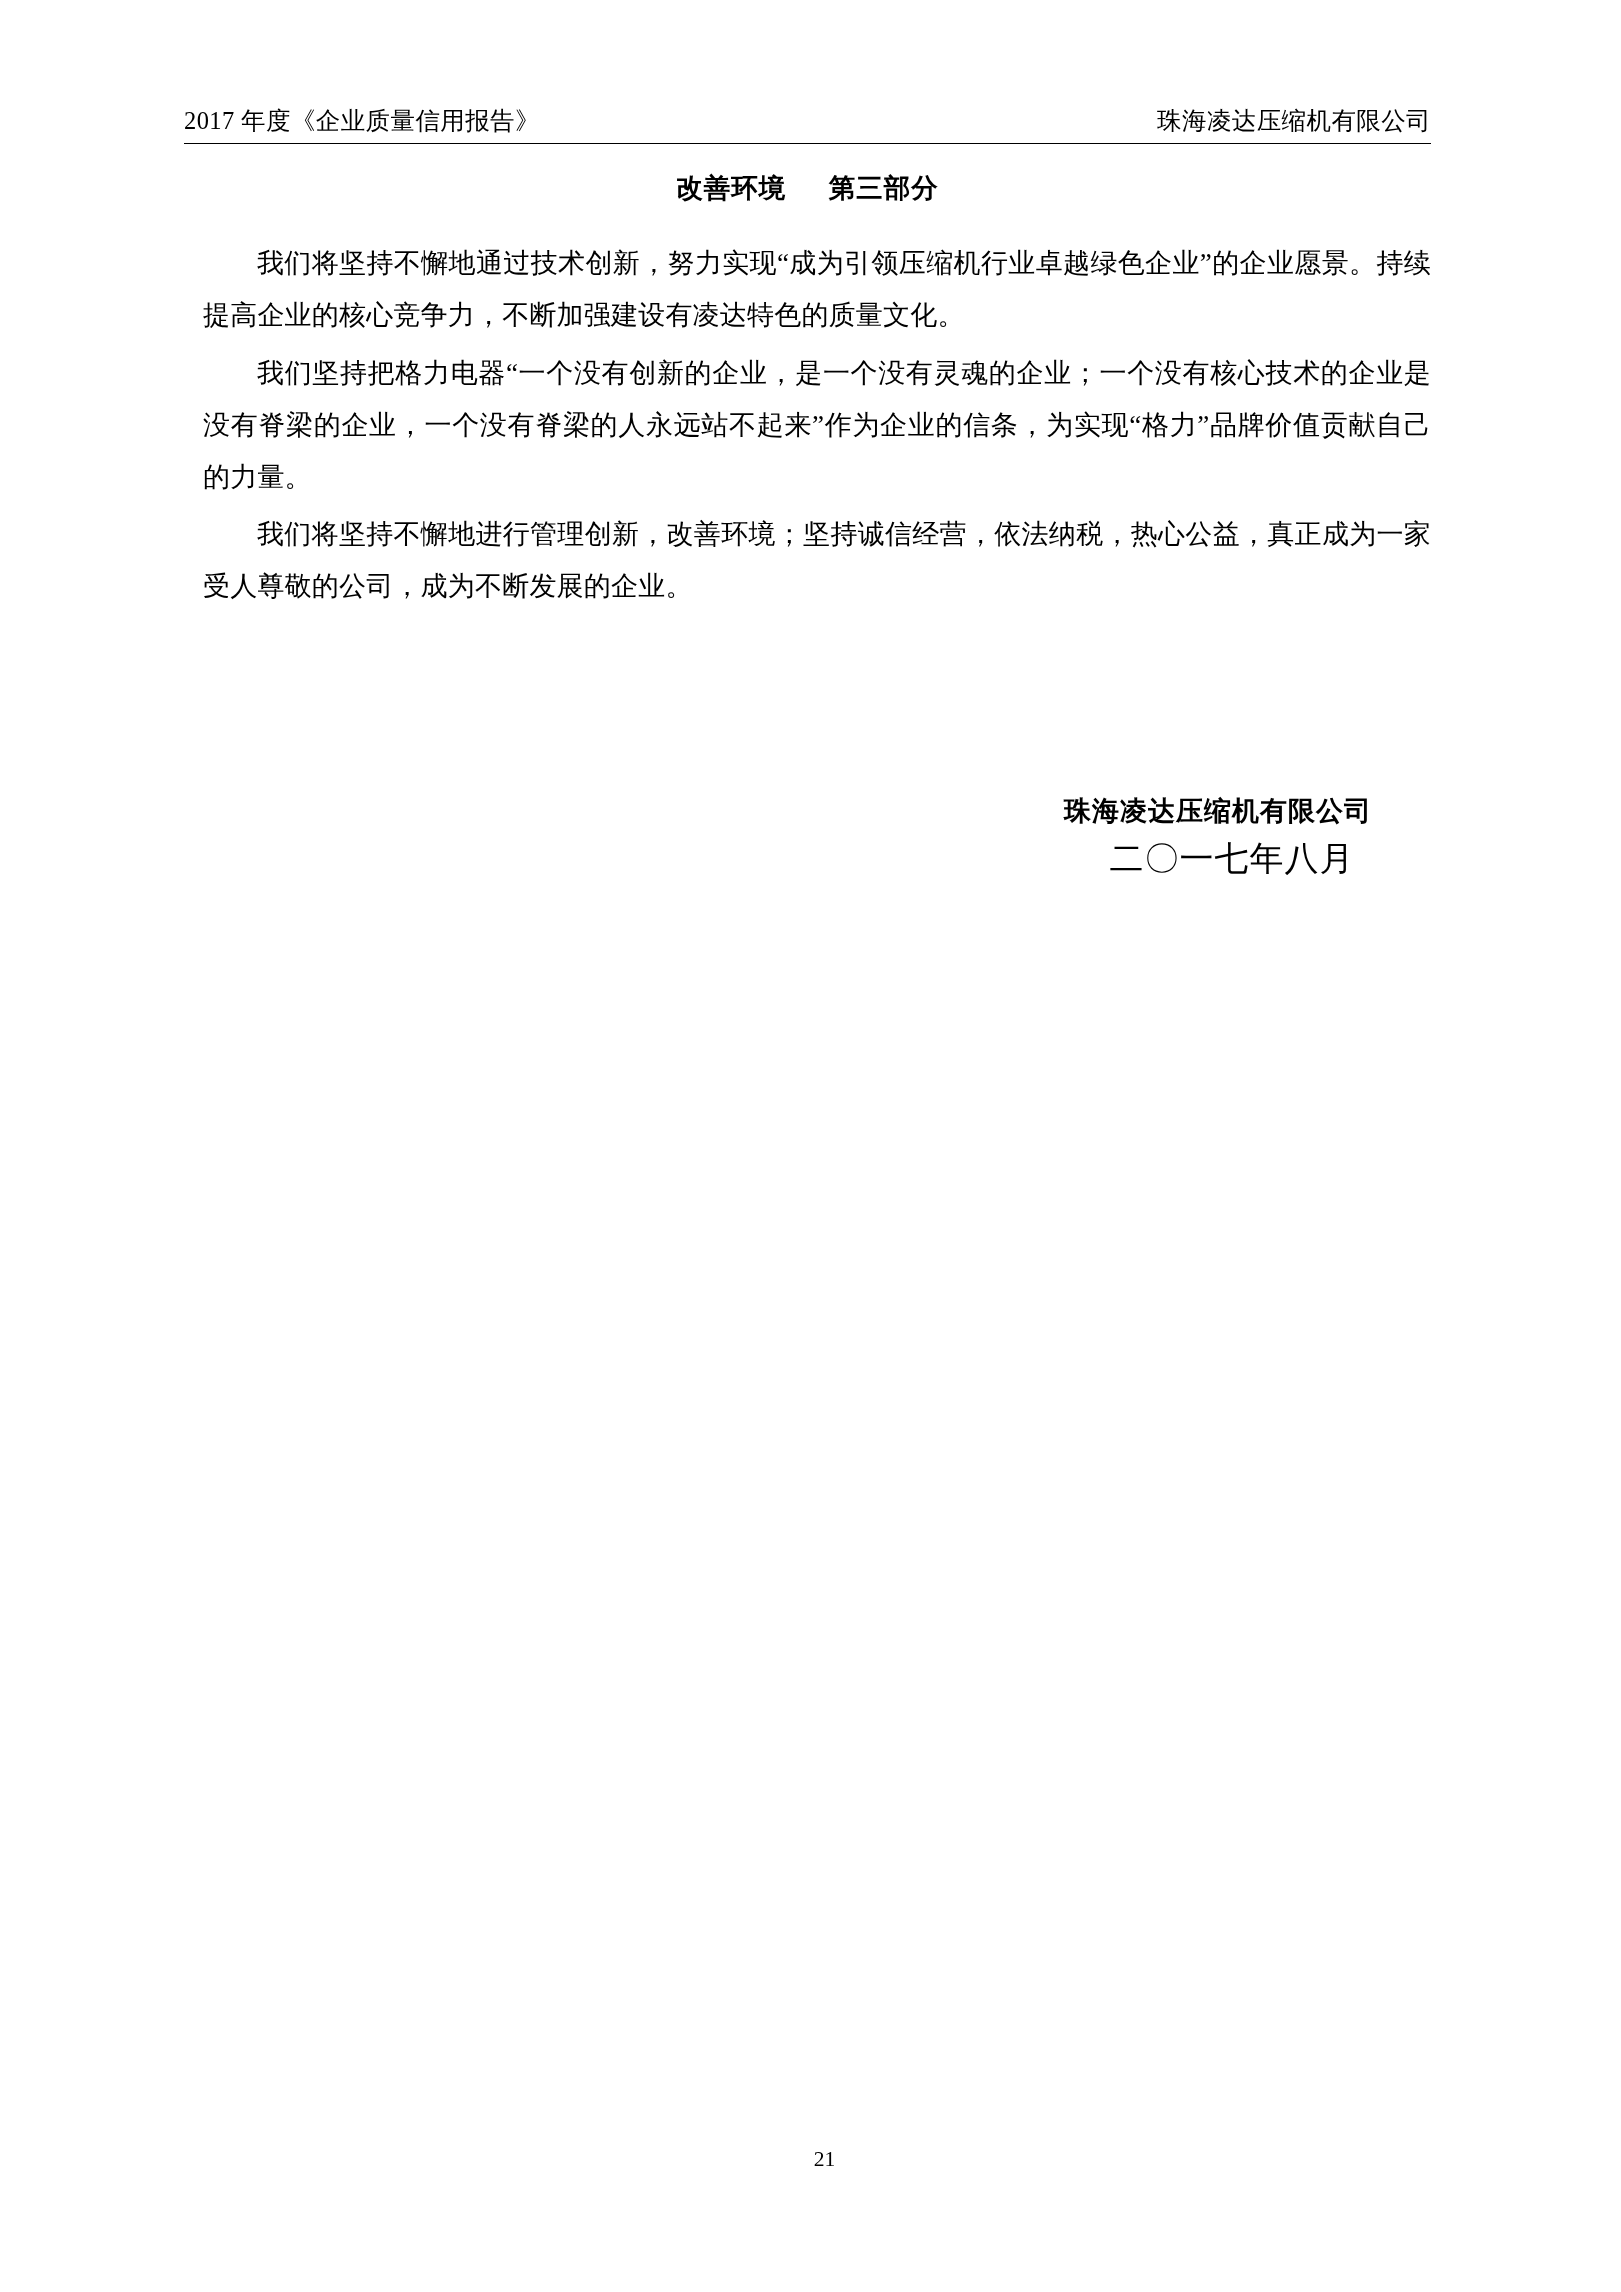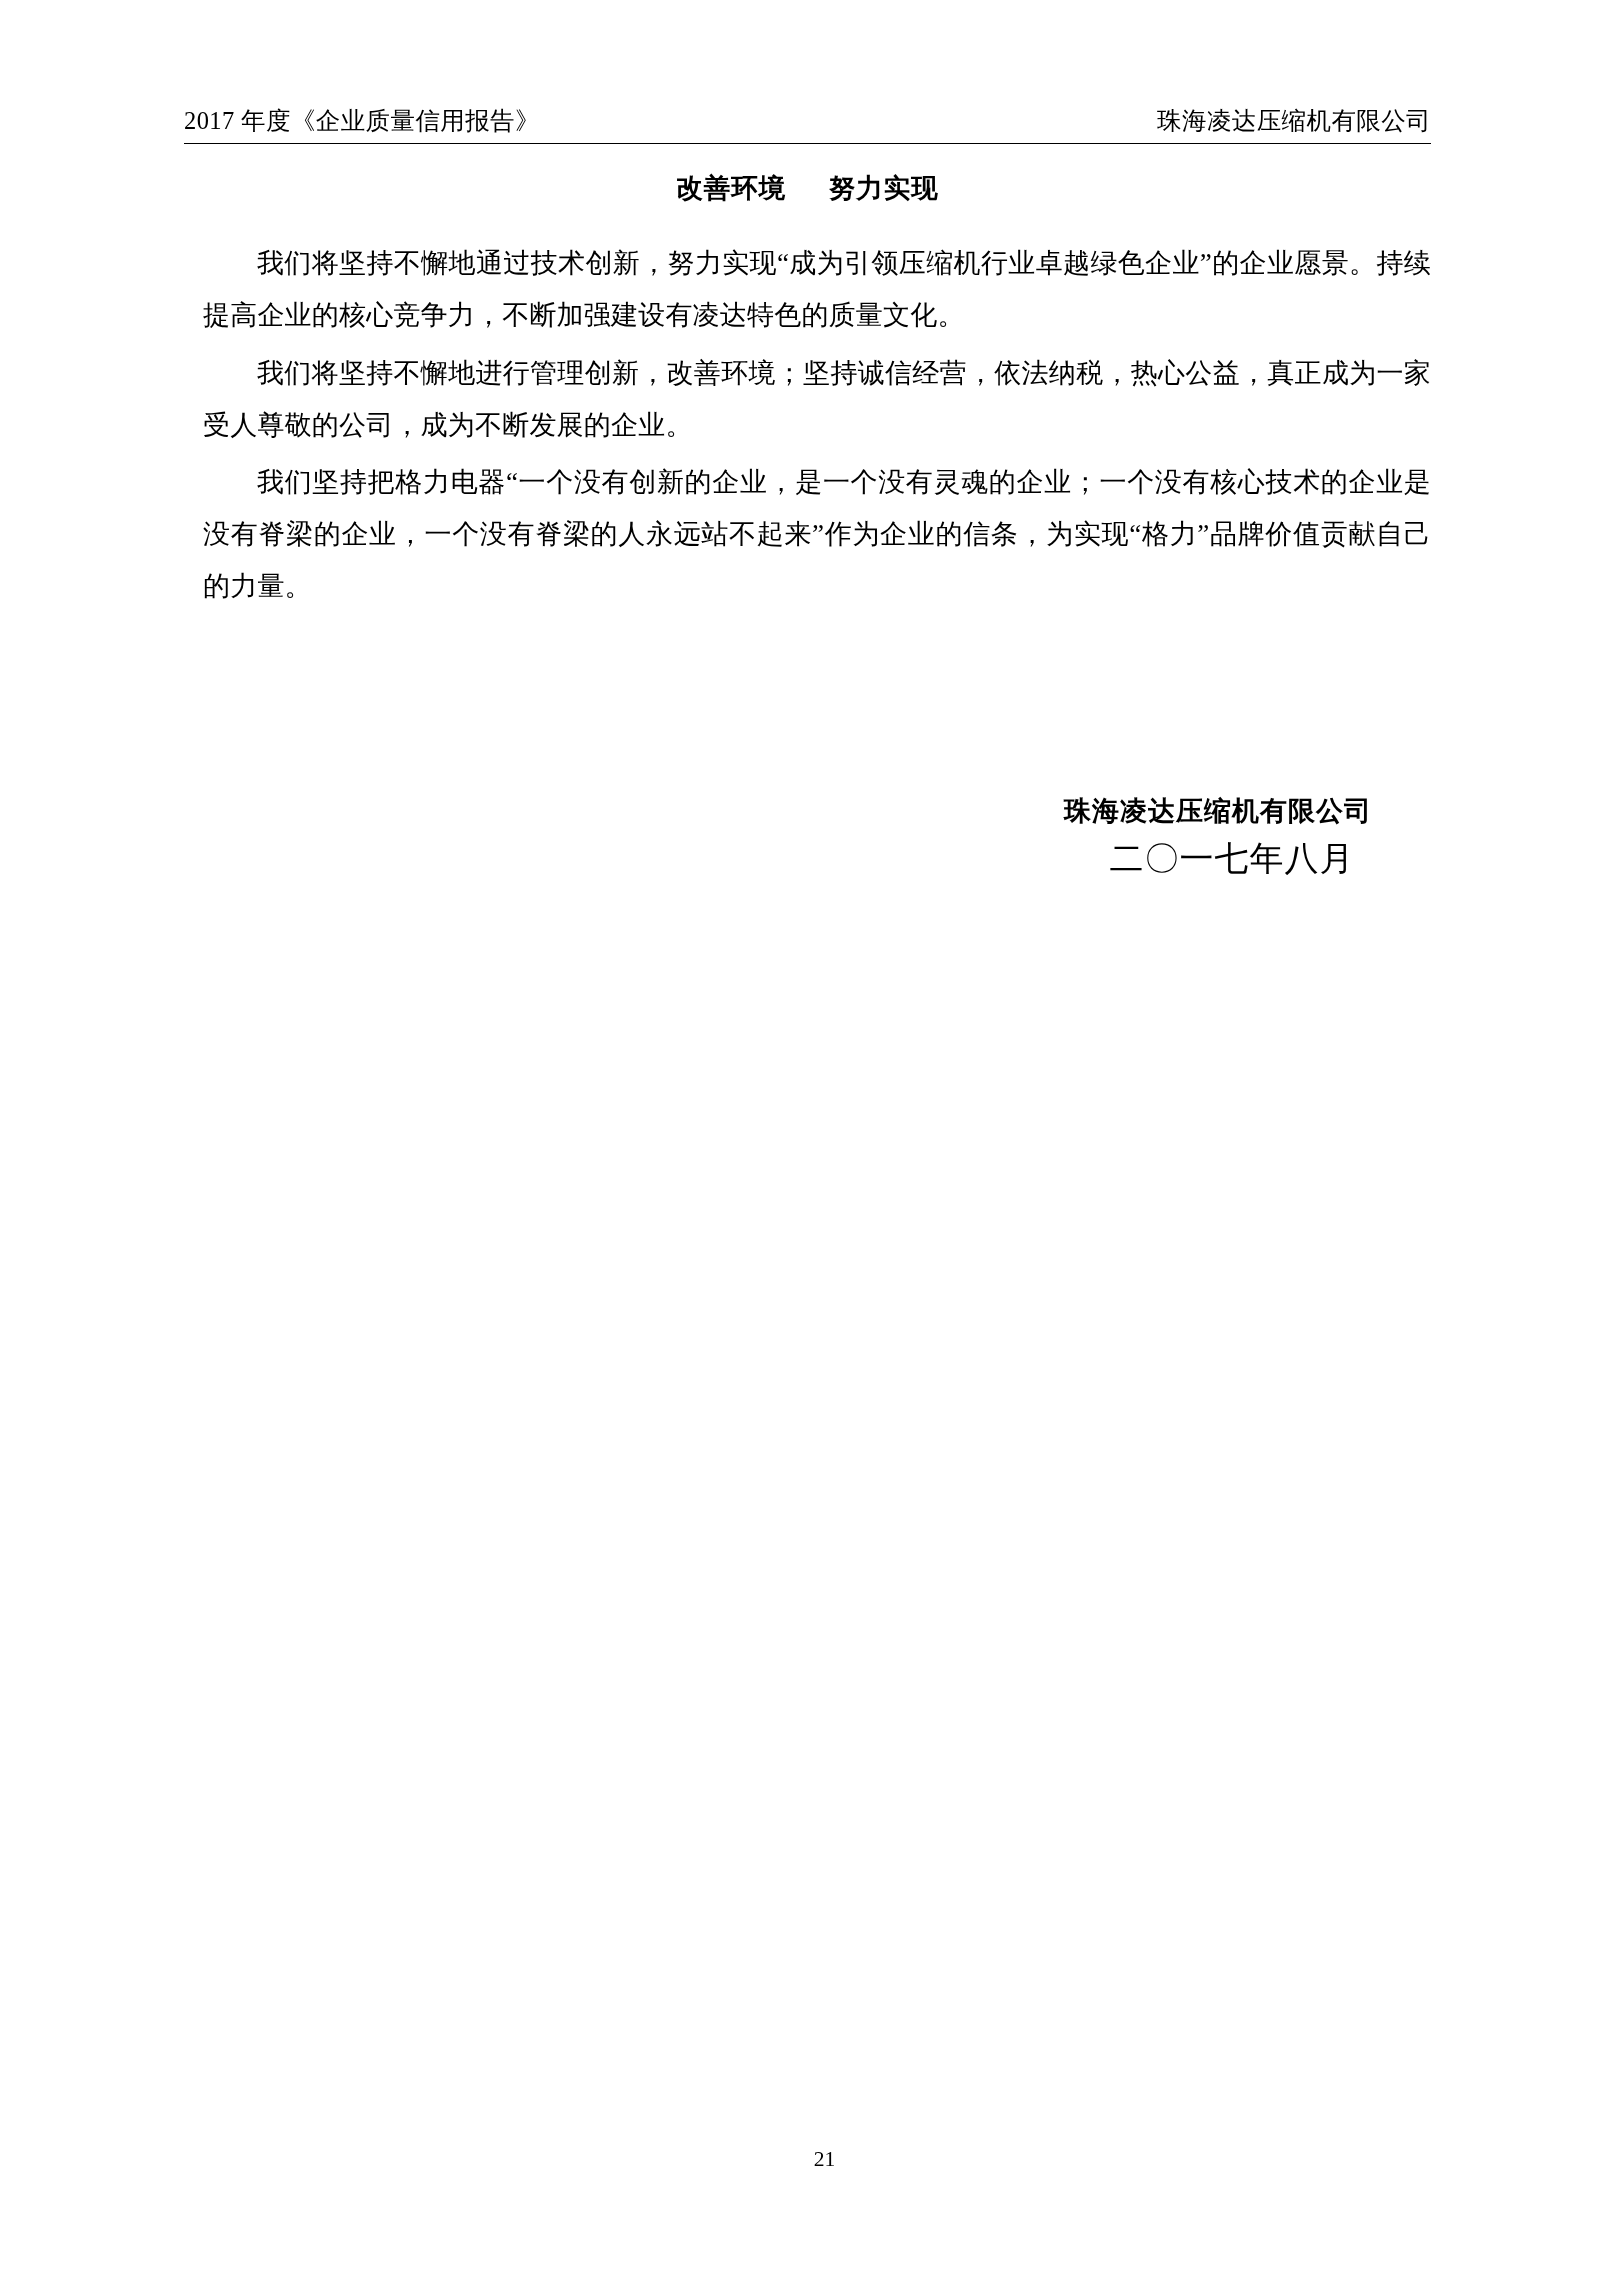--- a/index.html
+++ b/index.html
@@ -107,27 +107,27 @@
   <div class="content">
 
     <div class="header">
       <span class="left">2017 年度《企业质量信用报告》</span>
       <span class="right">珠海凌达压缩机有限公司</span>
     </div>
 
     <div class="section-title">
       <span>改善环境</span>
       <span class="gap"></span>
-      <span>努力实现</span>
+      <span>第三部分</span>
     </div>
 
     <div class="body-text">
       <p class="para">我们将坚持不懈地通过技术创新，努力实现“成为引领压缩机行业卓越绿色企业”的企业愿景。持续提高企业的核心竞争力，不断加强建设有凌达特色的质量文化。</p>
+      <p class="para">我们坚持把格力电器“一个没有创新的企业，是一个没有灵魂的企业；一个没有核心技术的企业是没有脊梁的企业，一个没有脊梁的人永远站不起来”作为企业的信条，为实现“格力”品牌价值贡献自己的力量。</p>
       <p class="para">我们将坚持不懈地进行管理创新，改善环境；坚持诚信经营，依法纳税，热心公益，真正成为一家受人尊敬的公司，成为不断发展的企业。</p>
-      <p class="para">我们坚持把格力电器“一个没有创新的企业，是一个没有灵魂的企业；一个没有核心技术的企业是没有脊梁的企业，一个没有脊梁的人永远站不起来”作为企业的信条，为实现“格力”品牌价值贡献自己的力量。</p>
     </div>
 
     <div class="signature">
       <div class="line1">珠海凌达压缩机有限公司</div>
       <div class="line2">二〇一七年八月</div>
     </div>
 
   </div>
 
   <div class="page-number">21</div>

